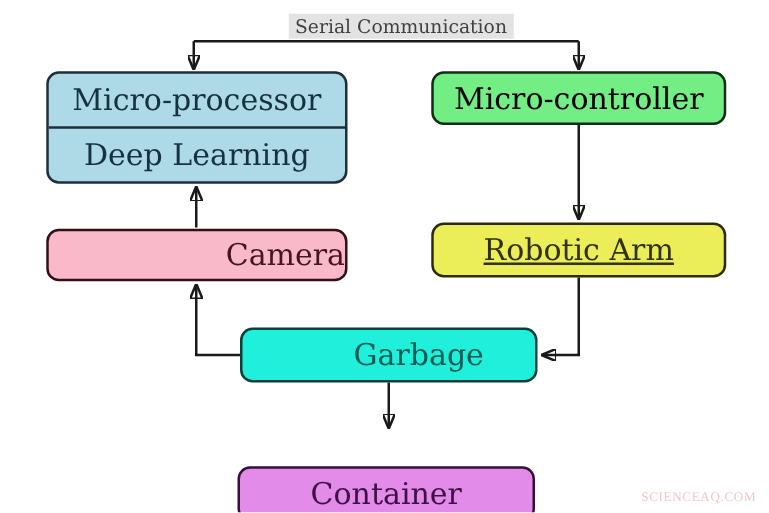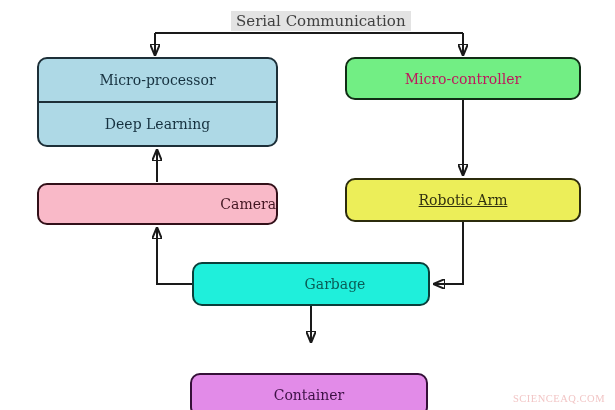--- a/index.html
+++ b/index.html
@@ -38,21 +38,21 @@
   }
   .node {
     position: absolute;
     z-index: 2;
     box-sizing: border-box;
     border: 2.5px solid #111;
     border-radius: 10px;
     display: flex;
     flex-direction: column;
     justify-content: center;
-    font-size: 14px;
+    font-size: 24px;
     text-align: center;
   }
   .node .row {
     flex: 1;
     display: flex;
     align-items: center;
     justify-content: center;
   }
   .node .row.divided {
     border-top: 2px solid;
@@ -94,21 +94,21 @@
     <path d="M311,306 V341" marker-end="url(#arrowhead)"></path>
   </svg>
 
   <div class="bracket-label" style="background-color: rgb(227, 227, 227); color: #404040;">Serial Communication</div>
 
   <div class="node" id="node-processor" style="background-color: rgb(174, 217, 230); border-color: rgb(29, 47, 56);">
     <div class="row" style="color: rgb(22, 49, 63);">Micro-processor</div>
     <div class="row divided" style="color: rgb(22, 49, 63); border-color: rgb(29, 47, 56);">Deep Learning</div>
   </div>
 
-  <div class="node" id="node-controller" style="background-color: rgb(114, 238, 132); border-color: rgb(17, 45, 21); color: #be185d;">
+  <div class="node" id="node-controller" style="background-color: rgb(114, 238, 132); border-color: rgb(17, 45, 21); color: #000000;">
     <div class="row">Micro-controller</div>
   </div>
 
   <div class="node" id="node-camera" style="background-color: rgb(249, 185, 200); border-color: rgb(50, 16, 25); color: rgb(67, 23, 34); align-items: flex-end;">
     <div class="row">Camera</div>
   </div>
 
   <div class="node" id="node-robotic" style="background-color: rgb(236, 238, 89); border-color: rgb(44, 44, 13); color: rgb(49, 49, 15); text-decoration: underline;">
     <div class="row">Robotic Arm</div>
   </div>

